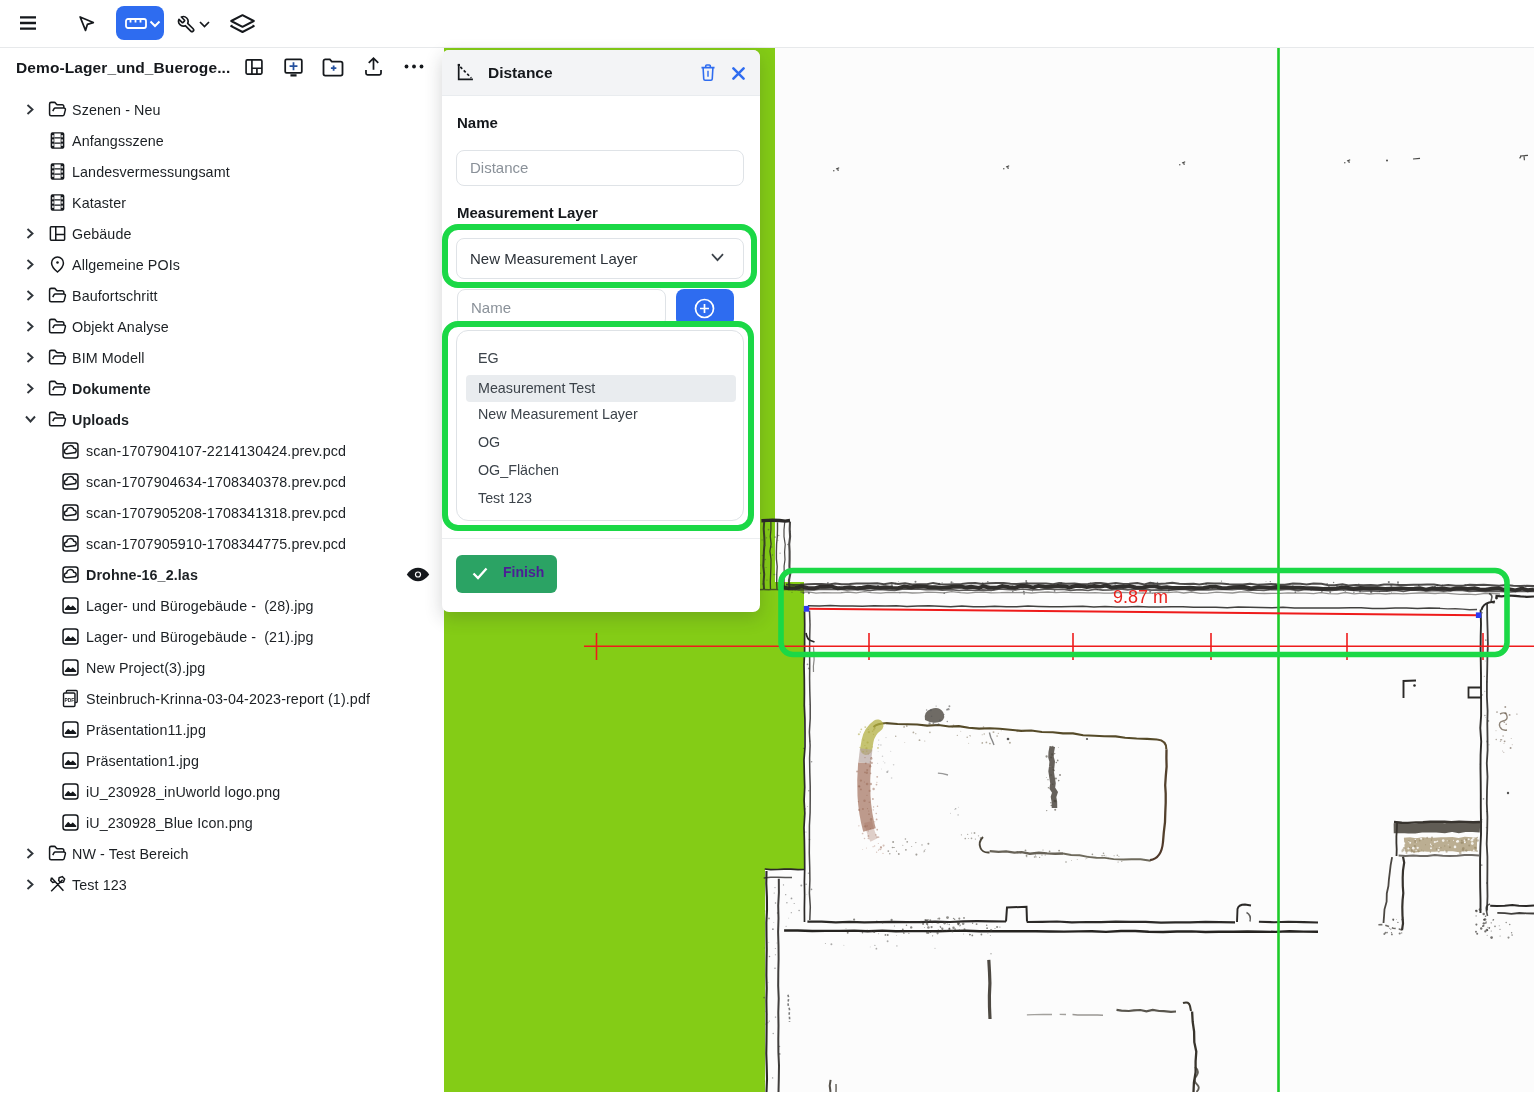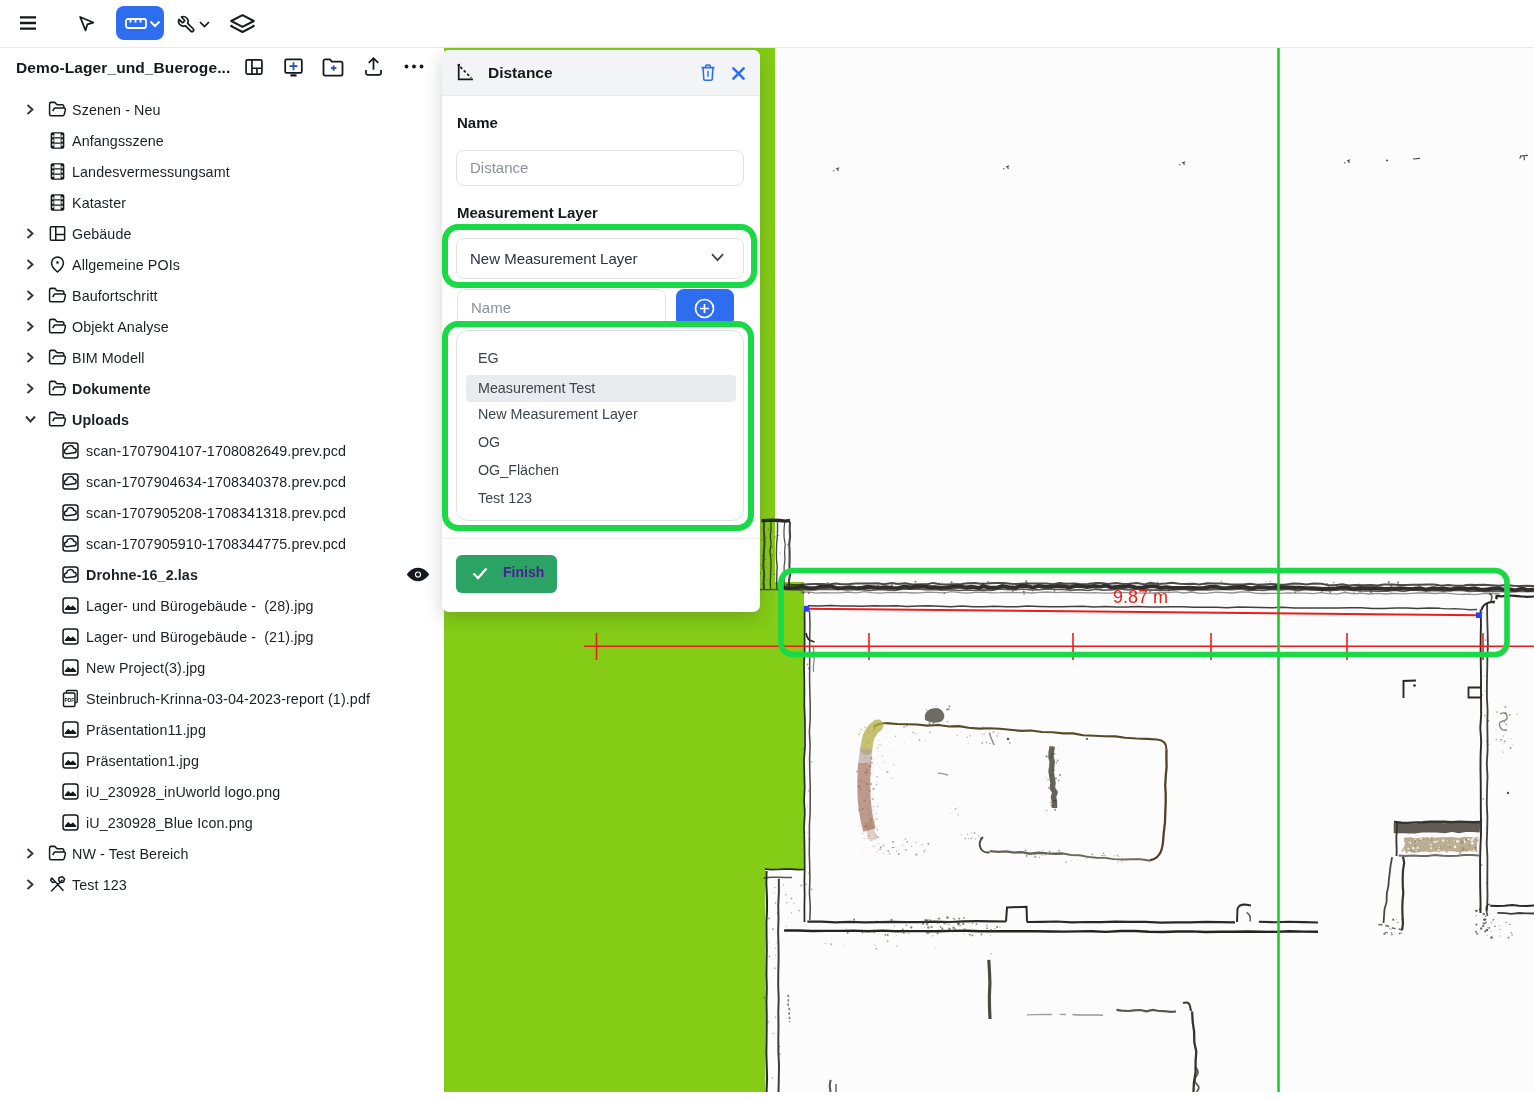--- a/index.html
+++ b/index.html
@@ -192,21 +192,21 @@
         <svg class="ic" width="19" height="19" viewBox="0 0 24 24" fill="none" stroke="#15181c" stroke-width="1.9" stroke-linejoin="round">
           <path d="m6 14 1.5-2.9A2 2 0 0 1 9.24 10H20a2 2 0 0 1 1.94 2.5l-1.54 6a2 2 0 0 1-1.95 1.5H4a2 2 0 0 1-2-2V5a2 2 0 0 1 2-2h3.9a2 2 0 0 1 1.69.9l.81 1.2a2 2 0 0 0 1.67.9H18a2 2 0 0 1 2 2v2"></path>
         </svg>
         <span class="t">Uploads</span>
       </div>
 <div class="row c3">
         <svg class="ic" width="19" height="19" viewBox="0 0 24 24" fill="none" stroke="#15181c" stroke-width="1.9">
           <rect x="2.6" y="2.6" width="18.8" height="18.8" rx="3.2" stroke-width="1.9"></rect>
           <path d="M7.6 16.2a3.1 3.1 0 01-.4-6.2 4.6 4.6 0 019-.9 2.9 2.9 0 01.2 5.8z" stroke-width="1.8"></path>
         </svg>
-        <span class="t">scan-1707904107-1708082649.prev.pcd</span>
+        <span class="t">scan-1707904107-2214130424.prev.pcd</span>
       </div>
 <div class="row c3">
         <svg class="ic" width="19" height="19" viewBox="0 0 24 24" fill="none" stroke="#15181c" stroke-width="1.9">
           <rect x="2.6" y="2.6" width="18.8" height="18.8" rx="3.2" stroke-width="1.9"></rect>
           <path d="M7.6 16.2a3.1 3.1 0 01-.4-6.2 4.6 4.6 0 019-.9 2.9 2.9 0 01.2 5.8z" stroke-width="1.8"></path>
         </svg>
         <span class="t">scan-1707904634-1708340378.prev.pcd</span>
       </div>
 <div class="row c3">
         <svg class="ic" width="19" height="19" viewBox="0 0 24 24" fill="none" stroke="#15181c" stroke-width="1.9">

